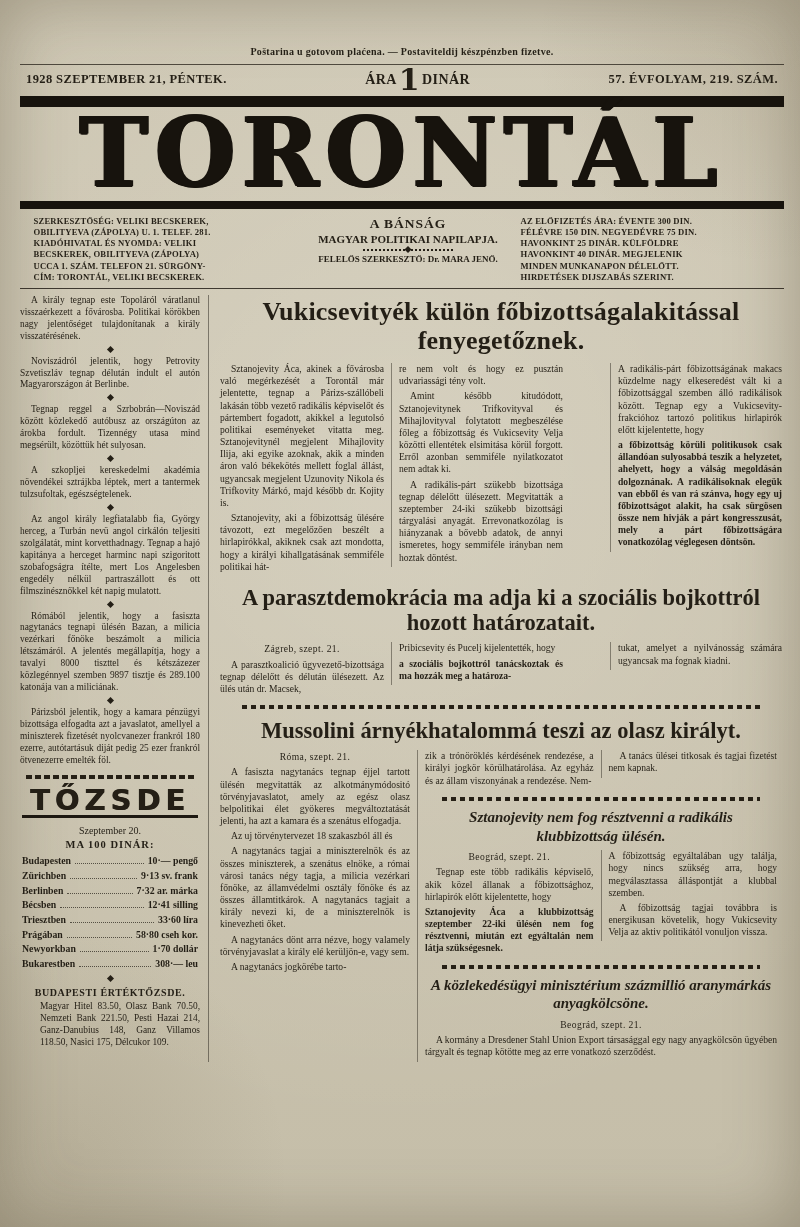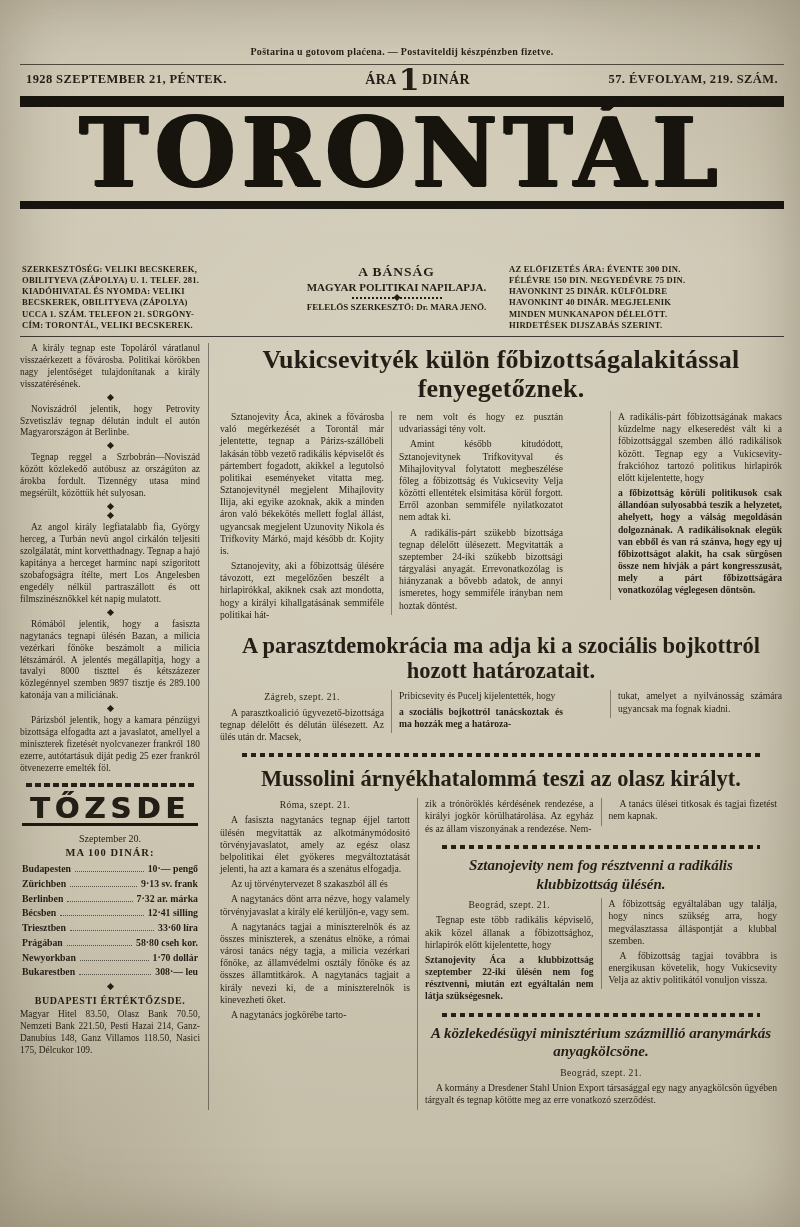--- a/index.html
+++ b/index.html
@@ -33,21 +33,21 @@
   .bar.bottom { height:8px; margin-top:0; }
   .masthead {
     margin:0; text-align:center;
     font-family:"DejaVu Serif", serif;
     font-size:92px; font-weight:bold; line-height:1.02;
     letter-spacing:7px;
     color:#17130d;
     text-shadow: 1.6px 0 0 currentColor, -1.6px 0 0 currentColor, 0 1px 0 currentColor, 1px 1px 0 currentColor;
     transform:scaleY(1.04);
   }
-  .info-row { display:flex; justify-content:flex-start; padding:7px 2px 5px;margin-top:48px; }
+  .info-row { display:flex; justify-content:center; padding:7px 2px 5px; }
   .info-side { width:262px; font-size:8.6px; font-weight:bold; line-height:1.3; letter-spacing:.2px; }
   .info-side.right { text-align:left; width:250px; }
   .info-center { width:225px; text-align:center; }
   .info-center .sub1 { font-size:13.5px; font-weight:bold; letter-spacing:1px; }
   .info-center .sub2 { font-size:11px; font-weight:bold; margin-top:1px; }
   .info-center .orn-dots { width:90px; margin:4px auto 3px; border-top:2px dotted #241f16; position:relative; }
   .info-center .orn-dots::after {
     content:""; position:absolute; left:50%; top:-4px; width:5px; height:5px;
     background:#241f16; transform:translateX(-50%) rotate(45deg);
   }
@@ -81,21 +81,21 @@
     text-align:center; font-family:"DejaVu Sans", sans-serif;
     font-size:29px; font-weight:bold; letter-spacing:5px; line-height:1.05;
     border-bottom:3px solid #1d1811; margin:4px 2px 7px;
     text-shadow:.7px 0 0 currentColor;
   }
   .tozsde-date { text-align:center; font-size:10px; margin-bottom:3px; }
   .tozsde-sub { text-align:center; font-size:10.5px; font-weight:bold; letter-spacing:1px; margin-bottom:4px; }
   .rate { display:flex; align-items:baseline; font-size:9.8px; font-weight:bold; line-height:1.5; padding:0 2px; }
   .rate .leader { flex:1; border-bottom:1.5px dotted rgba(36,31,23,.7); margin:0 4px 3px; min-width:8px; }
   .stock-title { text-align:center; font-size:10px; font-weight:bold; letter-spacing:.6px; margin:6px 0 3px; }
-  .stock-text { font-size:9.4px; line-height:1.3; }
+  .stock-text { font-size:9.4px; line-height:1.3;margin-left:20px; }
 
   
   .h-xl { margin:2px 6px 8px; text-align:center; font-size:26px; line-height:1.12; font-weight:bold; letter-spacing:.2px; }
   .h-lg { margin:9px 6px 7px; text-align:center; font-size:22.5px; line-height:1.12; font-weight:bold; }
   .cols3 { display:flex; align-items:flex-start; }
   .cols3 .col { flex:1 1 0; padding:0 7px; font-size:9.6px; line-height:1.27; min-width:0; }
   .cols3 .col:first-child { padding-left:2px; }
   .cols3 .col:last-child { padding-right:2px;margin-left:40px; }
   .cols3 .col + .col { border-left:1px solid rgba(36,31,23,.45); }
   .dateline-c { text-align:center; font-size:9.6px; margin:1px 0 3px; letter-spacing:.4px; }
@@ -167,20 +167,21 @@
           <i></i>
         </div>
       <p>Noviszádról jelentik, hogy Petrovity Szvetiszláv tegnap délután indult el autón Magyarországon át Berlinbe.</p>
       <div class="orn">
           <i></i>
         </div>
       <p>Tegnap reggel a Szrbobrán—Noviszád között közlekedő autóbusz az országúton az árokba fordult. Tizennégy utasa mind megsérült, közöttük hét sulyosan.</p>
       <div class="orn">
           <i></i>
         </div>
+      <p>A szkopljei kereskedelmi akadémia növendékei sztrájkba léptek, mert a tantermek tulzsufoltak, egészségtelenek.</p>
       <div class="orn">
           <i></i>
         </div>
       <p>Az angol király legfiatalabb fia, György herceg, a Turbán nevü angol cirkálón teljesiti szolgálatát, mint korvetthadnagy. Tegnap a hajó kapitánya a herceget harminc napi szigoritott szobafogságra ítélte, mert Los Angelesben engedély nélkül partraszállott és ott filmszinésznőkkel két napig mulatott.</p>
       <div class="orn">
           <i></i>
         </div>
       <p>Rómából jelentik, hogy a fasiszta nagytanács tegnapi ülésén Bazan, a milicia vezérkari főnöke beszámolt a milicia létszámáról. A jelentés megállapítja, hogy a tavalyi 8000 tiszttel és kétszázezer közlegénnyel szemben 9897 tisztje és 289.100 katonája van a miliciának.</p>
       <div class="orn">
           <i></i>
@@ -277,23 +278,23 @@
         </div>
       </div>
 
       <div class="diamond-rule"></div>
 
       <h2 class="h-lg">Mussolini árnyékhatalommá teszi az olasz királyt.</h2>
       <div class="m-body">
         <div class="m-col1">
           <div class="dateline-c">Róma, szept. 21.</div>
           <p>A fasiszta nagytanács tegnap éjjel tartott ülésén megvitatták az alkotmánymódositó törvényjavaslatot, amely az egész olasz belpolitikai élet gyökeres megváltoztatását jelenti, ha azt a kamara és a szenátus elfogadja.</p>
-          <p>Az uj törvénytervezet 8 szakaszból áll és</p>
+          <p>Az uj törvénytervezet 18 szakaszból áll és</p>
+          <p>A nagytanács tagjai a miniszterelnök és az összes miniszterek, a szenátus elnöke, a római városi tanács négy tagja, a milicia vezérkari főnöke, az államvédelmi osztály főnöke és az összes államtitkárok. A nagytanács tagjait a király nevezi ki, de a miniszterelnök is kinevezheti őket.</p>
           <p>A nagytanács dönt arra nézve, hogy valamely törvényjavaslat a király elé kerüljön-e, vagy sem.</p>
-          <p>A nagytanács tagjai a miniszterelnök és az összes miniszterek, a szenátus elnöke, a római városi tanács négy tagja, a milicia vezérkari főnöke, az államvédelmi osztály főnöke és az összes államtitkárok. A nagytanács tagjait a király nevezi ki, de a miniszterelnök is kinevezheti őket.</p>
           <p>A nagytanács jogkörébe tarto-</p>
         </div>
 
         <div class="m-sub">
           <div class="scols">
             <div class="scol">
               <p class="noindent">zik a trónöröklés kérdésének rendezése, a királyi jogkör körülhatárolása. Az egyház és az állam viszonyának a rendezése. Nem-</p>
             </div>
             <div class="scol">
               <p>A tanács ülései titkosak és tagjai fizetést nem kapnak.</p>

